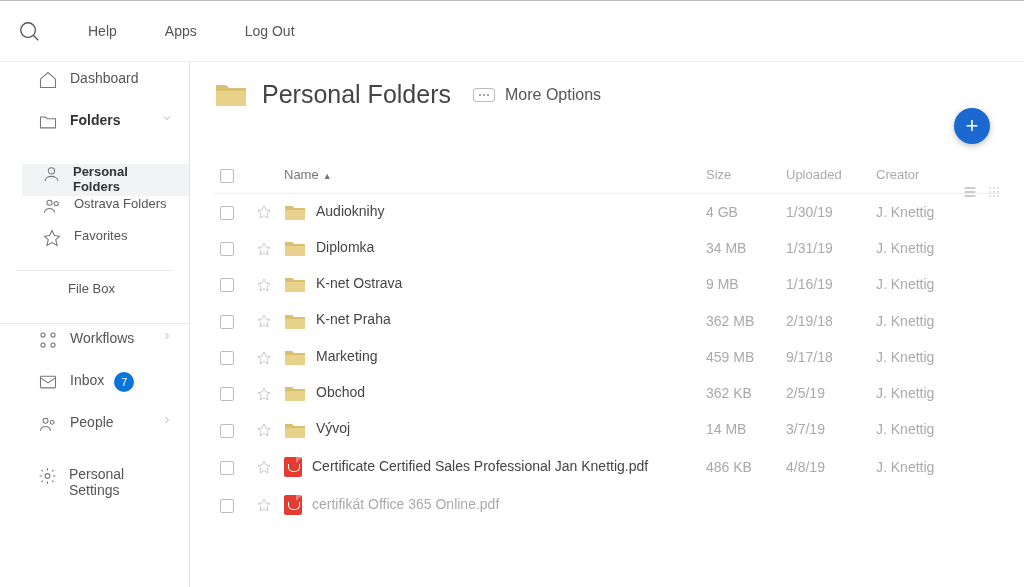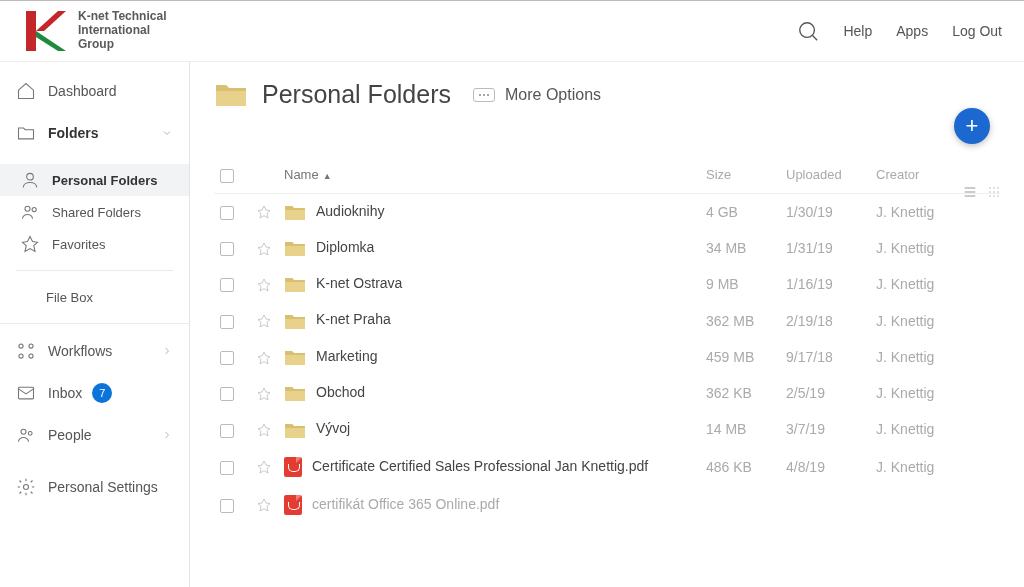--- a/index.html
+++ b/index.html
@@ -3,24 +3,24 @@
 <meta charset="utf-8">
 <style>
   * { margin:0; padding:0; box-sizing:border-box; font-family: -apple-system, BlinkMacSystemFont, "Segoe UI", Helvetica, Arial, sans-serif; }
   body { width:1024px; height:587px; background:#fff; overflow:hidden; color:#333; font-size:14px; }
   .topbar { height:62px; border-top:1px solid #bbb; border-bottom:1px solid #eee; display:flex; align-items:center; justify-content:space-between; padding:0 22px 0 18px; }
   .logo-wrap { display:flex; align-items:center; }
   .logo-svg { width:48px; height:48px; margin-right:12px; }
   .logo-text { font-size:12px; font-weight:600; color:#5a5a5a; line-height:1.15; }
   .top-actions { display:flex; align-items:center; gap:24px; color:#555; }
   .search-circ { width:22px; height:22px; stroke:#555; stroke-width:1.5; fill:none; }
-  .top-link { cursor:pointer; }
+  .top-link { cursor:pointer;margin-left:24px; }
   .layout { display:flex; height:calc(587px - 62px); }
   .sidebar { width:190px; border-right:1px solid #e3e3e3; padding-top:8px; overflow:hidden; }
-  .nav-item { display:flex; align-items:center; height:42px; padding:0 16px; cursor:pointer; color:#555; }
+  .nav-item { display:flex; align-items:flex-start; height:42px; padding:0 16px; cursor:pointer; color:#555;margin-left:22px; }
   .nav-item.bold { font-weight:600; color:#333; }
   .nav-item.active { background:#f2f3f5; font-weight:600; color:#333; }
   .nav-item.sub { padding-left:46px; height:32px; font-size:13px; }
   .nav-item.sub.bold { font-weight:600; }
   .nav-ico { width:20px; height:20px; margin-right:12px; stroke:#777; stroke-width:1.3; fill:none; }
   .nav-chev { margin-left:auto; width:12px; height:12px; stroke:#999; stroke-width:1.5; fill:none; }
   .nav-item .badge { margin-left:10px; width:20px; height:20px; border-radius:10px; background:#0b74da; color:#fff; font-size:11px; display:flex; align-items:center; justify-content:center; }
   .sep { height:1px; background:#eaeaea; margin:6px 0; }
   .sep-space { height:10px; }
   .main { flex:1; padding:18px 24px 0 24px; position:relative; overflow:hidden; }
@@ -46,32 +46,20 @@
   .pdf-ico::after { content:""; position:absolute; left:4px; top:7px; width:10px; height:7px; border:1.2px solid #fff; border-top:none; border-radius:0 0 5px 5px; }
   col.c-cb { width:36px; } col.c-star { width:28px; } col.c-name { } col.c-size { width:80px; } col.c-date { width:90px; } col.c-creator { width:130px; }
   .sort-arrow { font-size:9px; margin-left:4px; }
   tbody tr { cursor:pointer; }
   .cutline { color:#aaa; }
 </style>
 </head>
 <body>
 
 <div class="topbar">
-  <div class="logo-wrap">
-    <svg class="logo-svg" viewBox="0 0 48 48">
-      <polygon points="8,4 18,4 18,44 8,44" fill="#c3272b"></polygon>
-      <polygon points="18,24 40,4 48,4 26,24" fill="#c3272b"></polygon>
-      <polygon points="18,24 48,44 40,44 18,30" fill="#1f8a3b"></polygon>
-    </svg>
-    <div class="logo-text">
-      <div>K-net Technical</div>
-      <div>International</div>
-      <div>Group</div>
-    </div>
-  </div>
   <div class="top-actions">
     <svg class="search-circ" viewBox="0 0 24 24">
         <circle cx="11" cy="11" r="8"></circle>
         <line x1="17" y1="17" x2="22" y2="22"></line>
       </svg>
     <span class="top-link">Help</span>
     <span class="top-link">Apps</span>
     <span class="top-link">Log Out</span>
   </div>
 </div>
@@ -100,21 +88,21 @@
           <path d="M4 21c0-4 4-6 8-6s8 2 8 6"></path>
         </svg>
       <span>Personal Folders</span>
     </div>
     <div class="nav-item sub">
       <svg class="nav-ico" viewBox="0 0 24 24" style="margin-left:-26px">
           <circle cx="9" cy="8" r="3"></circle>
           <circle cx="17" cy="9" r="2.5"></circle>
           <path d="M3 20c0-3 3-5 6-5s6 2 6 5"></path>
         </svg>
-      <span>Shared Folders</span>
+      <span>Ostrava Folders</span>
     </div>
     <div class="nav-item sub">
       <svg class="nav-ico" viewBox="0 0 24 24" style="margin-left:-26px">
           <polygon points="12 3 15 9 21 10 16.5 14 18 21 12 17.5 6 21 7.5 14 3 10 9 9"></polygon>
         </svg>
       <span>Favorites</span>
     </div>
     <div class="sep" style="margin:10px 16px"></div>
     <div class="nav-item sub">
         <span>File Box</span>

